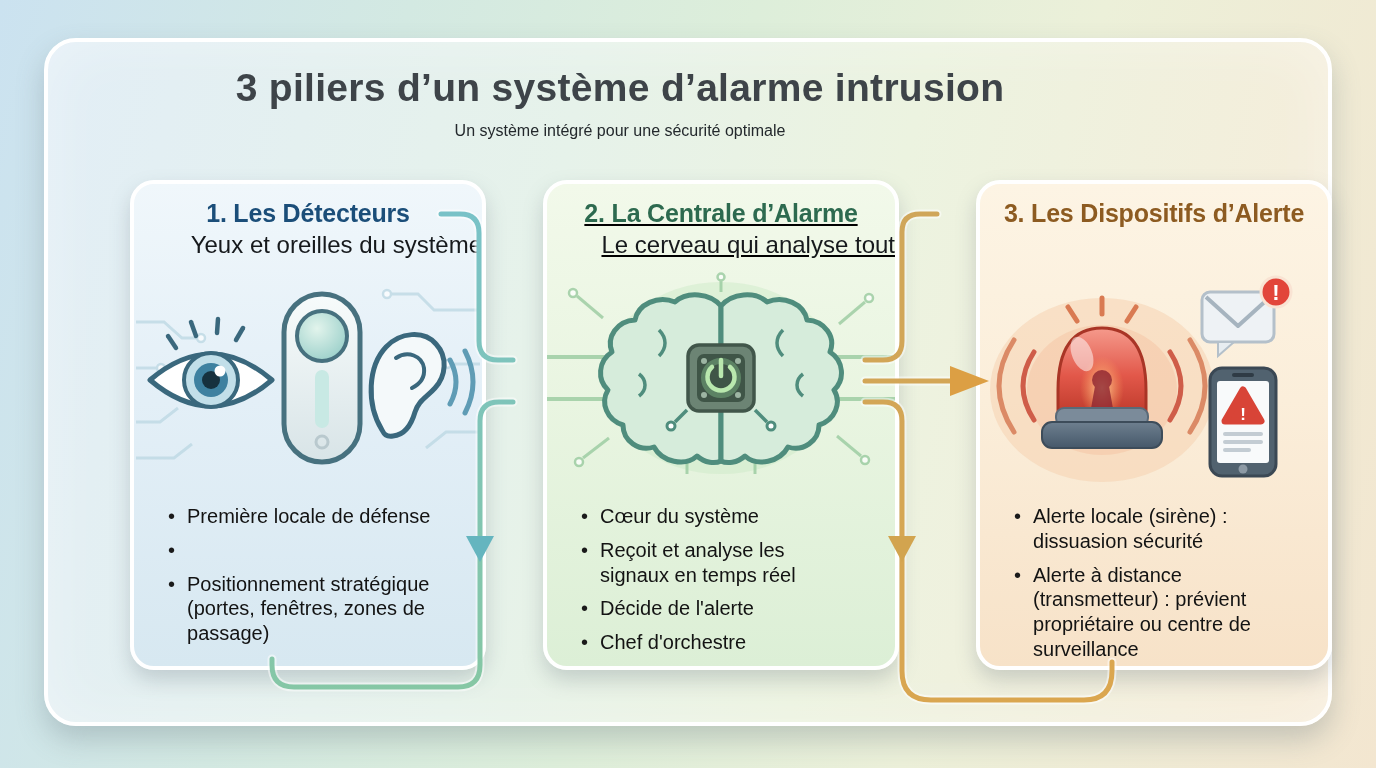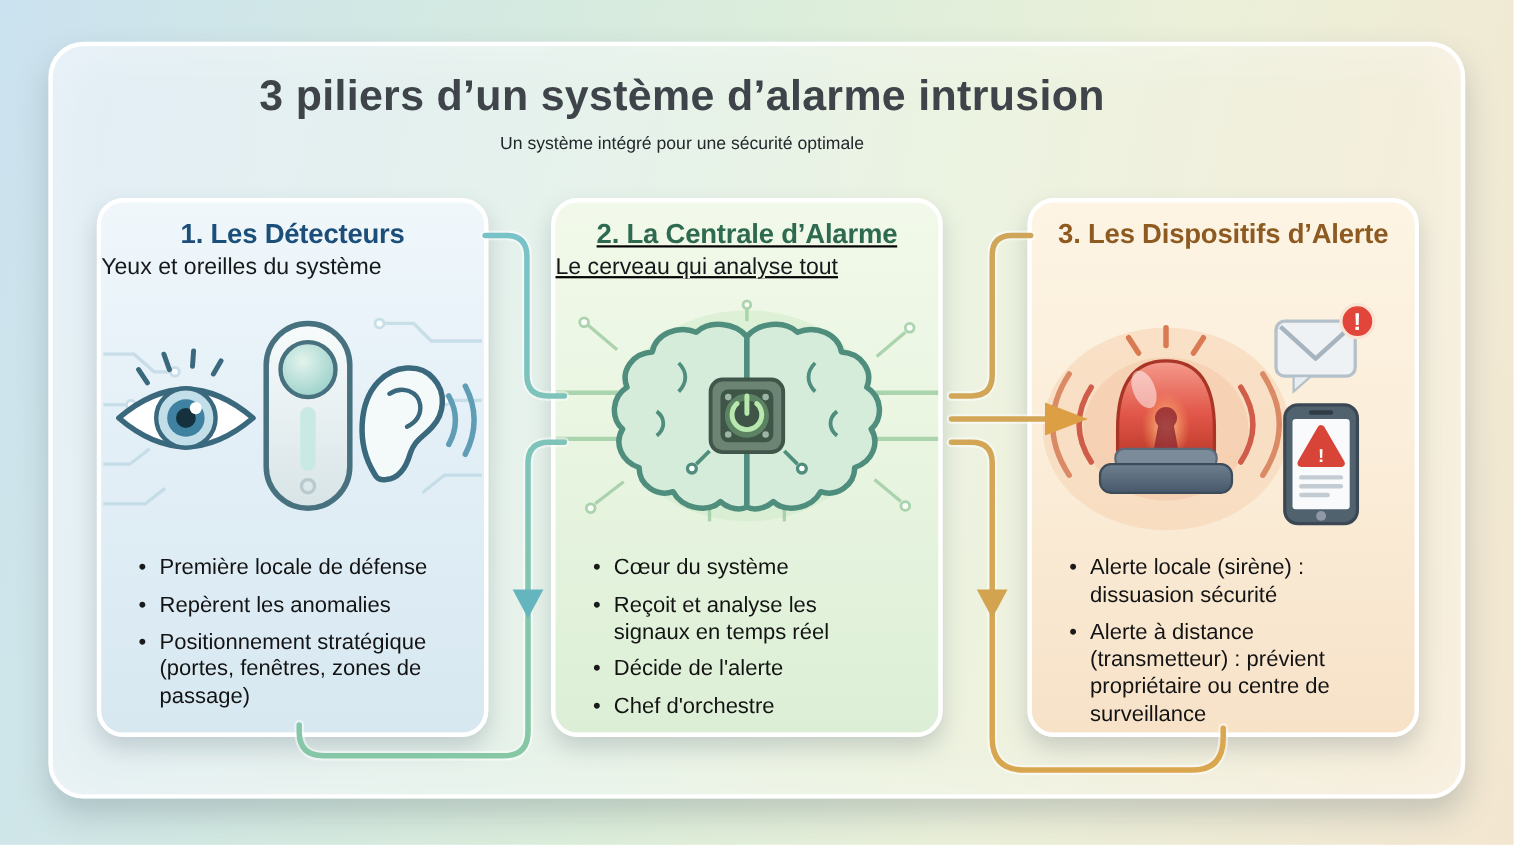--- a/index.html
+++ b/index.html
@@ -21,29 +21,30 @@
   }
   .subtitle{
     position:absolute;top:122px;left:0;right:0;text-align:center;
     font-size:16px;font-weight:400;color:#23282c;z-index:4;
   }
   .connectors{position:absolute;left:0;top:0;width:1376px;height:768px;z-index:3;pointer-events:none;}
   .card{
     position:absolute;top:180px;width:356px;height:490px;box-sizing:border-box;
     border:4px solid #ffffff;border-radius:24px;z-index:2;
     box-shadow:0 10px 20px rgba(100,115,125,.28);
+    margin-left:42px;
   }
   .card1{left:88px;background:linear-gradient(180deg,#f0f7fb 0%,#e3eff7 45%,#d7e8f1 100%);}
   .card2{left:501px;background:linear-gradient(180deg,#f2f9ea 0%,#e9f5e1 45%,#dcefd6 100%);text-decoration:underline;}
   .card3{left:934px;background:linear-gradient(180deg,#fdf4e4 0%,#fbeeda 45%,#f7e2c8 100%);}
   .card-title{margin-top:16px;text-align:center;font-size:25px;font-weight:700;line-height:1.1;letter-spacing:-0.2px;}
   .card1 .card-title{color:#1b4e79;}
   .card2 .card-title{color:#2d6a4f;}
   .card3 .card-title{color:#8d5b21;text-align:center;}
-  .card-tag{margin-top:3px;text-align:left;font-size:21px;color:#16191c;}
+  .card-tag{margin-top:3px;text-align:right;font-size:24px;color:#16191c;}
   .icon-box{position:absolute;top:88px;left:0;width:348px;height:212px;}
   .icon-box svg{display:block;}
   .bullets{position:absolute;top:320px;left:34px;font-size:20px;color:#131313;}
   .card1 .bullets{width:276px;}
   .card2 .bullets{width:252px;}
   .card3 .bullets{width:258px;}
   .bullet{display:flex;gap:12px;margin-bottom:9px;line-height:1.24;}
   .bullet .dot{flex:0 0 auto;color:#1a1a1a;}
 </style>
 </head>
@@ -145,21 +146,20 @@
         </g>
       </svg>
     </div>
     <div class="bullets">
         <div class="bullet">
           <span class="dot">•</span>
           <span class="btxt">Première locale de défense</span>
         </div>
         <div class="bullet">
           <span class="dot">•</span>
-          <span class="btxt">Repèrent les anomalies</span>
         </div>
         <div class="bullet">
           <span class="dot">•</span>
           <span class="btxt">Positionnement stratégique (portes, fenêtres, zones de passage)</span>
         </div>
       </div>
   </div>
 
   <div class="card card2">
     <div class="card-title">2. La Centrale d’Alarme</div>

